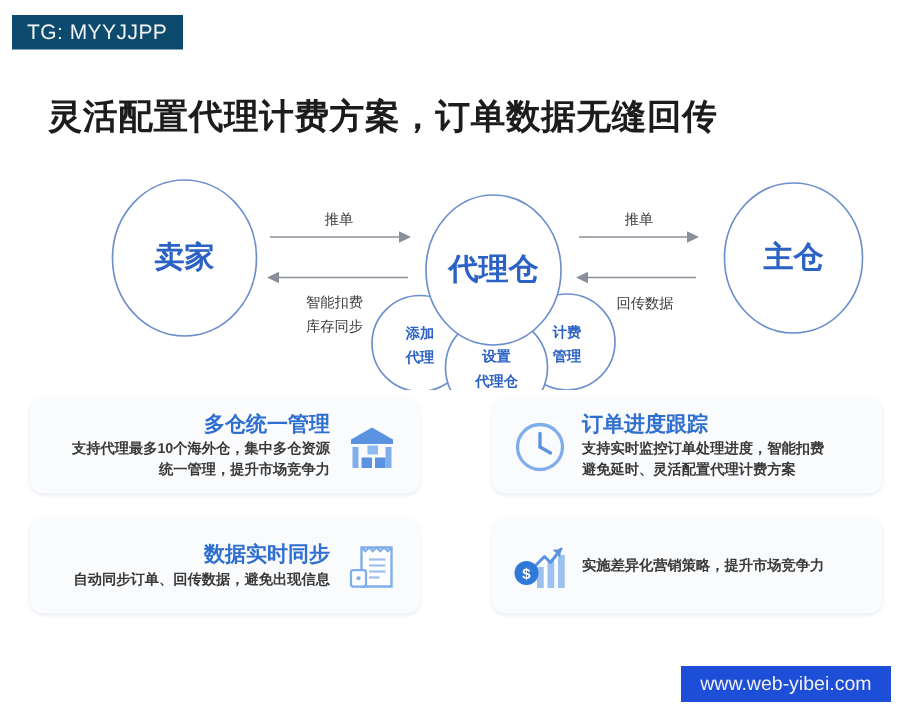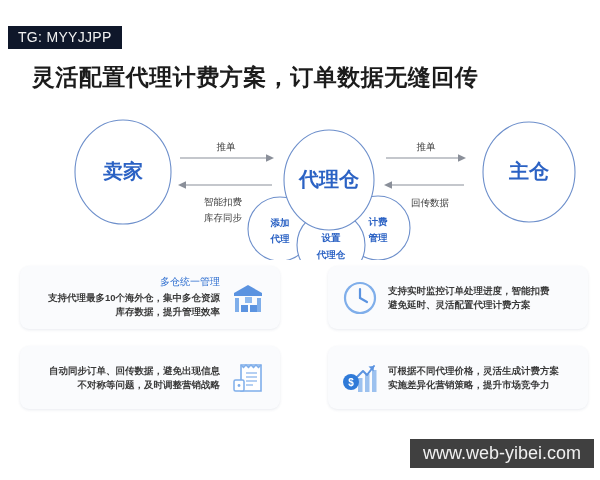--- a/index.html
+++ b/index.html
@@ -18,38 +18,38 @@
     position: relative;
     width: 600px;
     height: 480px;
     background: #ffffff;
   }
 
   
   #tg-badge {
     position: absolute;
     left: 8px;
-    top: 26px;
-    background: #0f172a;
+    top: 10px;
+    background: #0c4a6e;
     color: #f2f2f2;
     font-size: 14px;
     letter-spacing: 0.3px;
     padding: 4px 10px 5px 10px;
     line-height: 1;
     white-space: nowrap;
   }
 
   
   #watermark {
     position: absolute;
     right: 6px;
     bottom: 12px;
-    background: #404040;
+    background: #1d4ed8;
     color: #f0f0f0;
-    font-size: 18px;
+    font-size: 13px;
     padding: 5px 13px 6px 13px;
     line-height: 1;
     white-space: nowrap;
   }
 
   
   #headline {
     position: absolute;
     left: 0;
     top: 62px;
@@ -125,22 +125,22 @@
   .card.c2 { left: 328px; top: 4px; }
   .card.c3 { left: 20px;  top: 84px; }
   .card.c4 { left: 328px; top: 84px; }
 
   .card-text { flex: 1 1 auto; min-width: 0; }
   .card.icon-right .card-text { text-align: right; padding-right: 6px; }
   .card.icon-left  .card-text { text-align: left;  padding-left: 6px; }
 
   .card-title {
     color: #2f6fd0;
-    font-weight: normal;
-    font-size: 10px;
+    font-weight: bold;
+    font-size: 14px;
     line-height: 1.25;
     margin-bottom: 2px;
     white-space: nowrap;
   }
   .card-desc {
     color: #3a3a3a;
     font-size: 9.5px;
     line-height: 1.45;
     white-space: nowrap;
     font-weight: bold;
@@ -228,21 +228,21 @@
 
     </svg>
   </div>
 
   <div id="cards">
 
     <div class="card c1 icon-right">
       <div class="card-text">
         <div class="card-title">多仓统一管理</div>
         <div class="card-desc">支持代理最多10个海外仓，集中多仓资源</div>
-        <div class="card-desc">库存数据，提升管理效率</div>
+        <div class="card-desc">统一管理，提升市场竞争力</div>
       </div>
       <div class="card-icon">
         <svg width="40" height="40" viewBox="0 0 40 40" xmlns="http://www.w3.org/2000/svg">
           <path d="M6 15 L20 7 L34 15 L34 18 L6 18 Z" fill="#5b93e0"></path>
           <rect x="7" y="20" width="4" height="14" fill="#7faeea"></rect>
           <rect x="29" y="20" width="4" height="14" fill="#7faeea"></rect>
           <rect x="17" y="19" width="7" height="6" fill="#8fbaef"></rect>
           <rect x="13" y="27" width="7" height="7" fill="#5b93e0"></rect>
           <rect x="22" y="27" width="7" height="7" fill="#5b93e0"></rect>
         </svg>
@@ -251,29 +251,30 @@
 
     <div class="card c2 icon-left">
       <div class="card-icon">
         <svg width="40" height="40" viewBox="0 0 40 40" xmlns="http://www.w3.org/2000/svg">
           <circle cx="20" cy="20" r="15" fill="none" stroke="#7faeea" stroke-width="2.2"></circle>
           <line x1="20" y1="20" x2="20" y2="11" stroke="#5b93e0" stroke-width="2.2" stroke-linecap="round"></line>
           <line x1="20" y1="20" x2="27" y2="24" stroke="#5b93e0" stroke-width="2.2" stroke-linecap="round"></line>
         </svg>
       </div>
       <div class="card-text">
+        <div class="card-title">订单进度跟踪</div>
         <div class="card-desc">支持实时监控订单处理进度，智能扣费</div>
         <div class="card-desc">避免延时、灵活配置代理计费方案</div>
       </div>
     </div>
 
     <div class="card c3 icon-right">
       <div class="card-text">
+        <div class="card-title">数据实时同步</div>
         <div class="card-desc">自动同步订单、回传数据，避免出现信息</div>
-        <div class="card-desc">不对称等问题，及时调整营销战略</div>
       </div>
       <div class="card-icon">
         <svg width="40" height="40" viewBox="0 0 40 40" xmlns="http://www.w3.org/2000/svg">
           <path d="M13 7 L33 7 L33 33 L13 33 Z" fill="#ffffff" stroke="#7faeea" stroke-width="1.6"></path>
           <path d="M13 7 l2.5 2.5 2.5 -2.5 2.5 2.5 2.5 -2.5 2.5 2.5 2.5 -2.5 2.5 2.5 2.5 -2.5" fill="none" stroke="#7faeea" stroke-width="1.4"></path>
           <line x1="18" y1="15" x2="29" y2="15" stroke="#9cc1ef" stroke-width="1.5"></line>
           <line x1="18" y1="19" x2="29" y2="19" stroke="#9cc1ef" stroke-width="1.5"></line>
           <line x1="18" y1="23" x2="29" y2="23" stroke="#9cc1ef" stroke-width="1.5"></line>
           <line x1="18" y1="27" x2="25" y2="27" stroke="#9cc1ef" stroke-width="1.5"></line>
           <rect x="6" y="22" width="10" height="11" rx="1.5" fill="#ffffff" stroke="#7faeea" stroke-width="1.5"></rect>
@@ -288,21 +289,20 @@
           <rect x="18" y="20" width="4.5" height="14" fill="#9cc1ef"></rect>
           <rect x="25" y="16" width="4.5" height="18" fill="#9cc1ef"></rect>
           <rect x="32" y="12" width="4.5" height="22" fill="#9cc1ef"></rect>
           <path d="M17 19 L23 13 L27 17 L34 8" fill="none" stroke="#5b93e0" stroke-width="2" stroke-linecap="round" stroke-linejoin="round"></path>
           <polygon points="34,8 28.5,8.5 33.5,13.5" fill="#5b93e0"></polygon>
           <circle cx="11" cy="24" r="8" fill="#2f7ad8"></circle>
           <text x="11" y="28" font-family="'Liberation Sans', sans-serif" font-size="10" font-weight="bold" fill="#ffffff" text-anchor="middle">$</text>
         </svg>
       </div>
       <div class="card-text">
-        <div class="card-desc">可根据不同代理价格，灵活生成计费方案</div>
         <div class="card-desc">实施差异化营销策略，提升市场竞争力</div>
       </div>
     </div>
 
   </div>
 
   <div id="watermark">www.web-yibei.com</div>
 
 </div>
 

